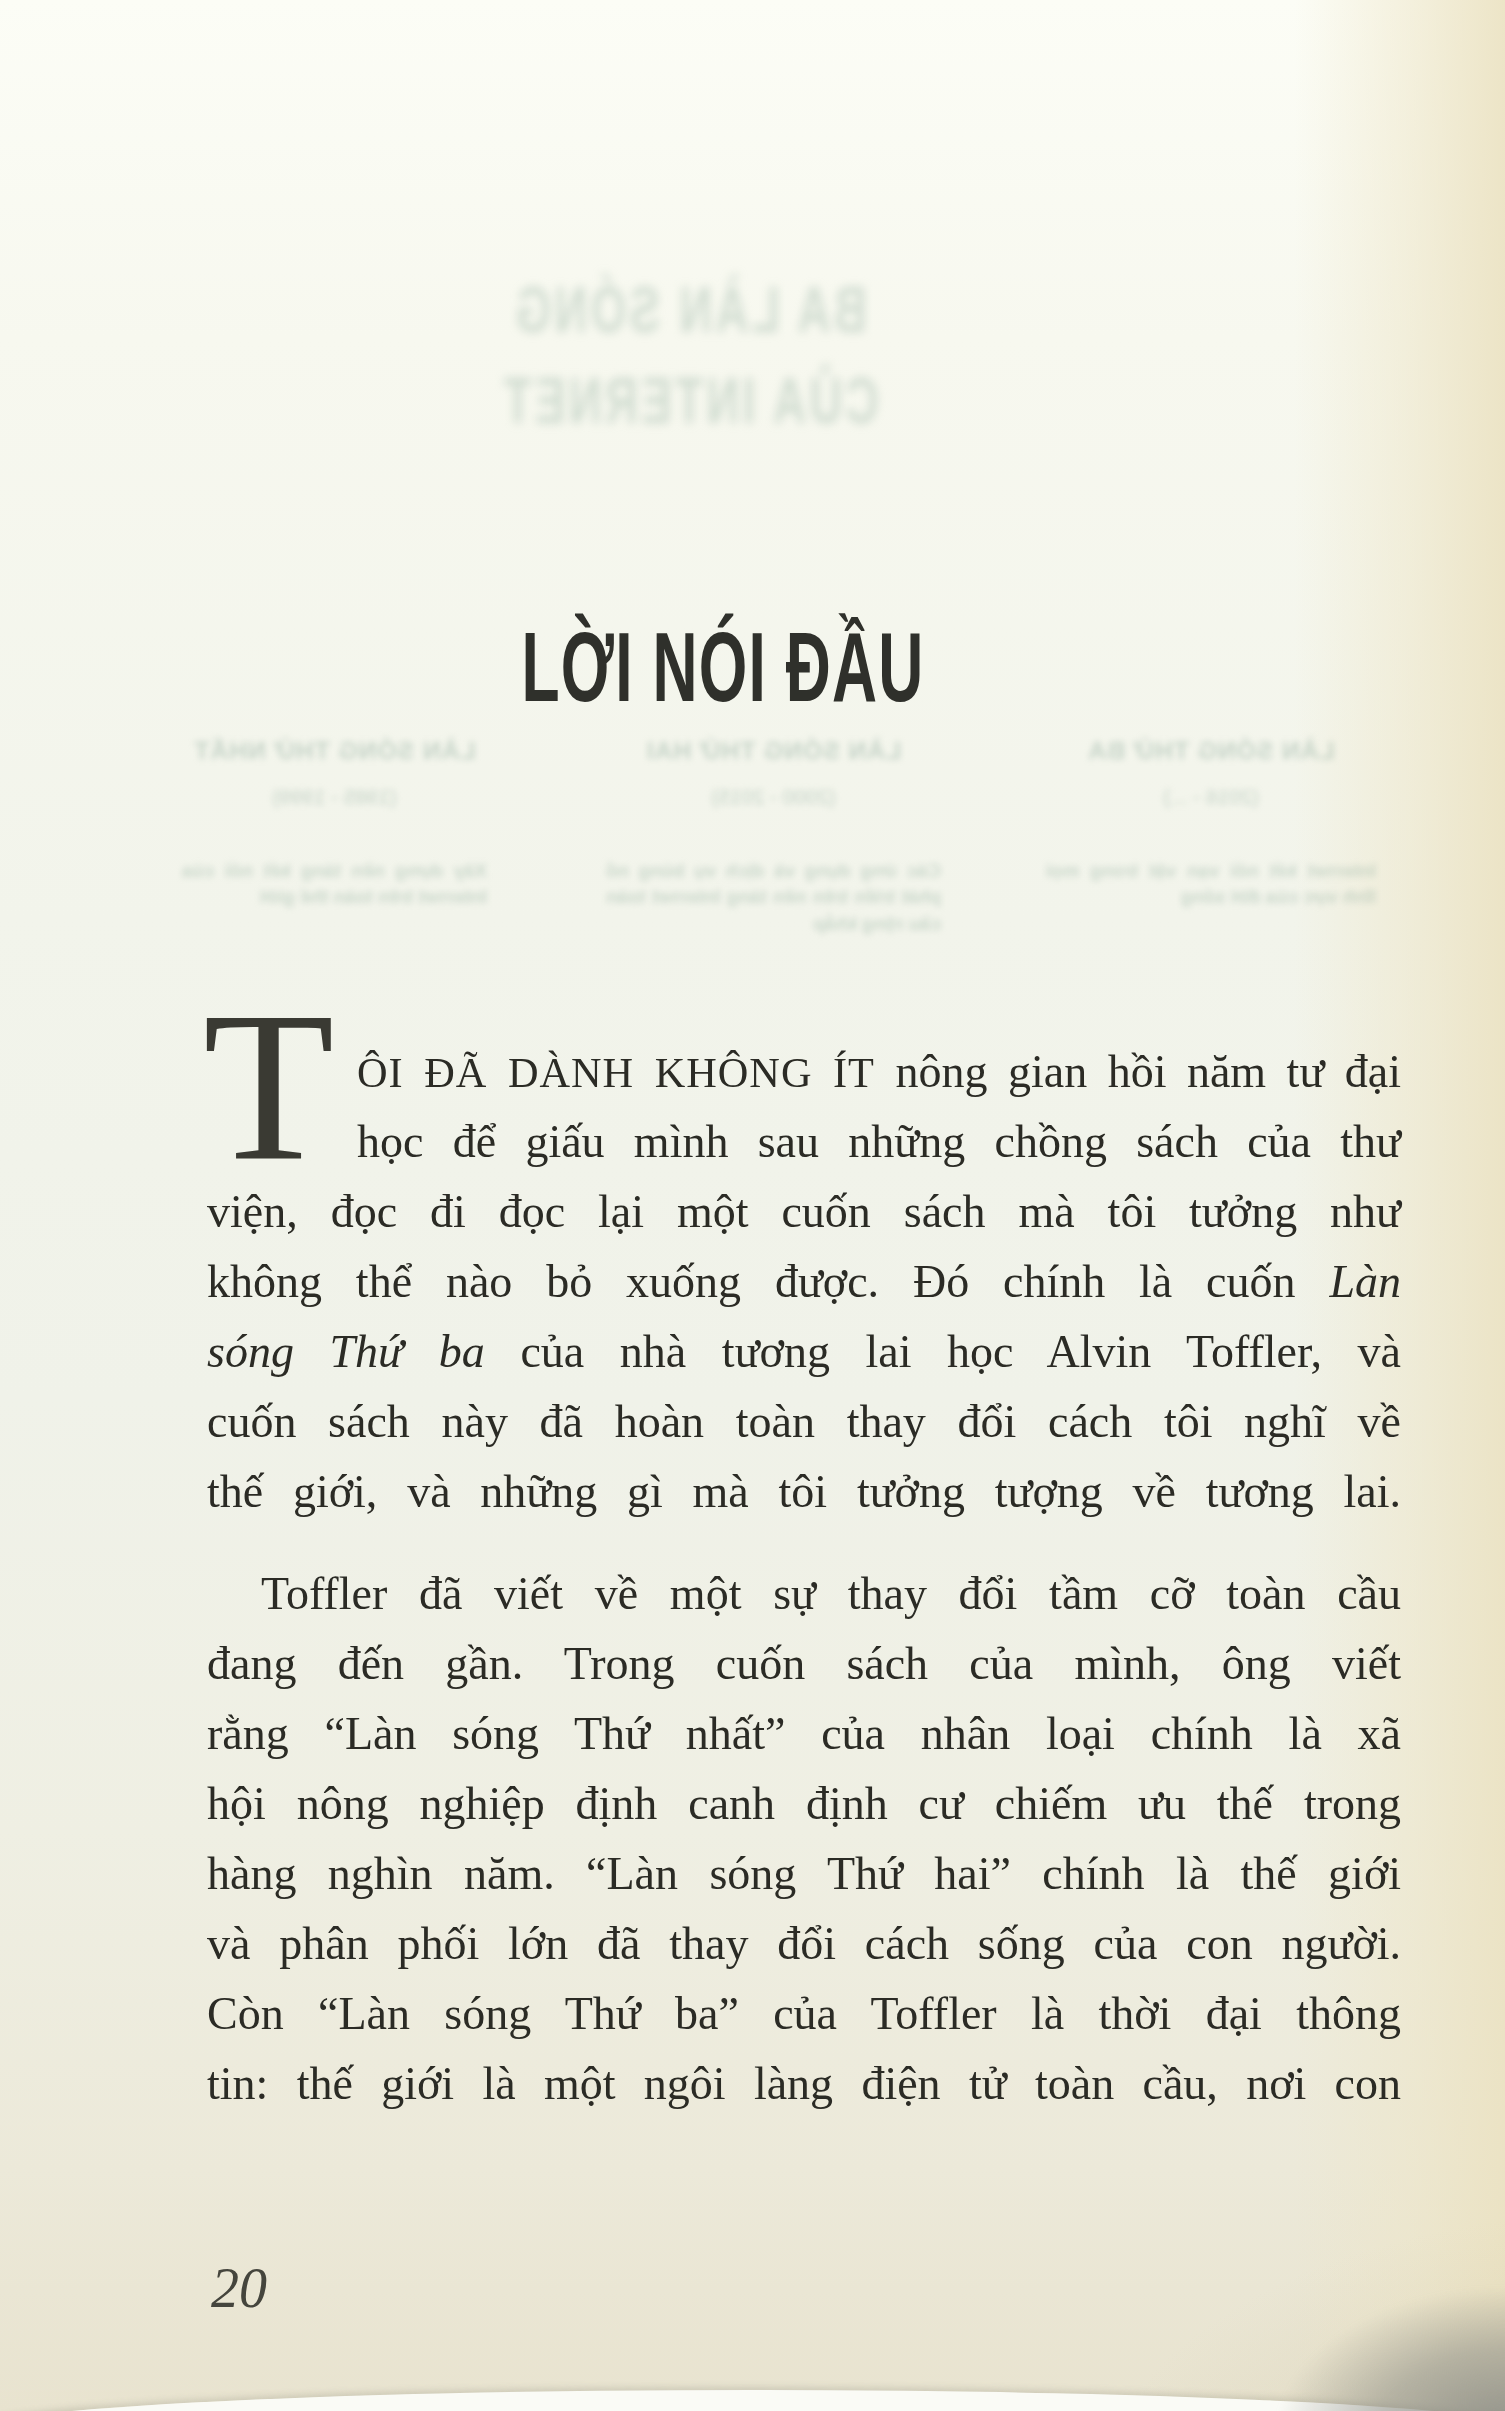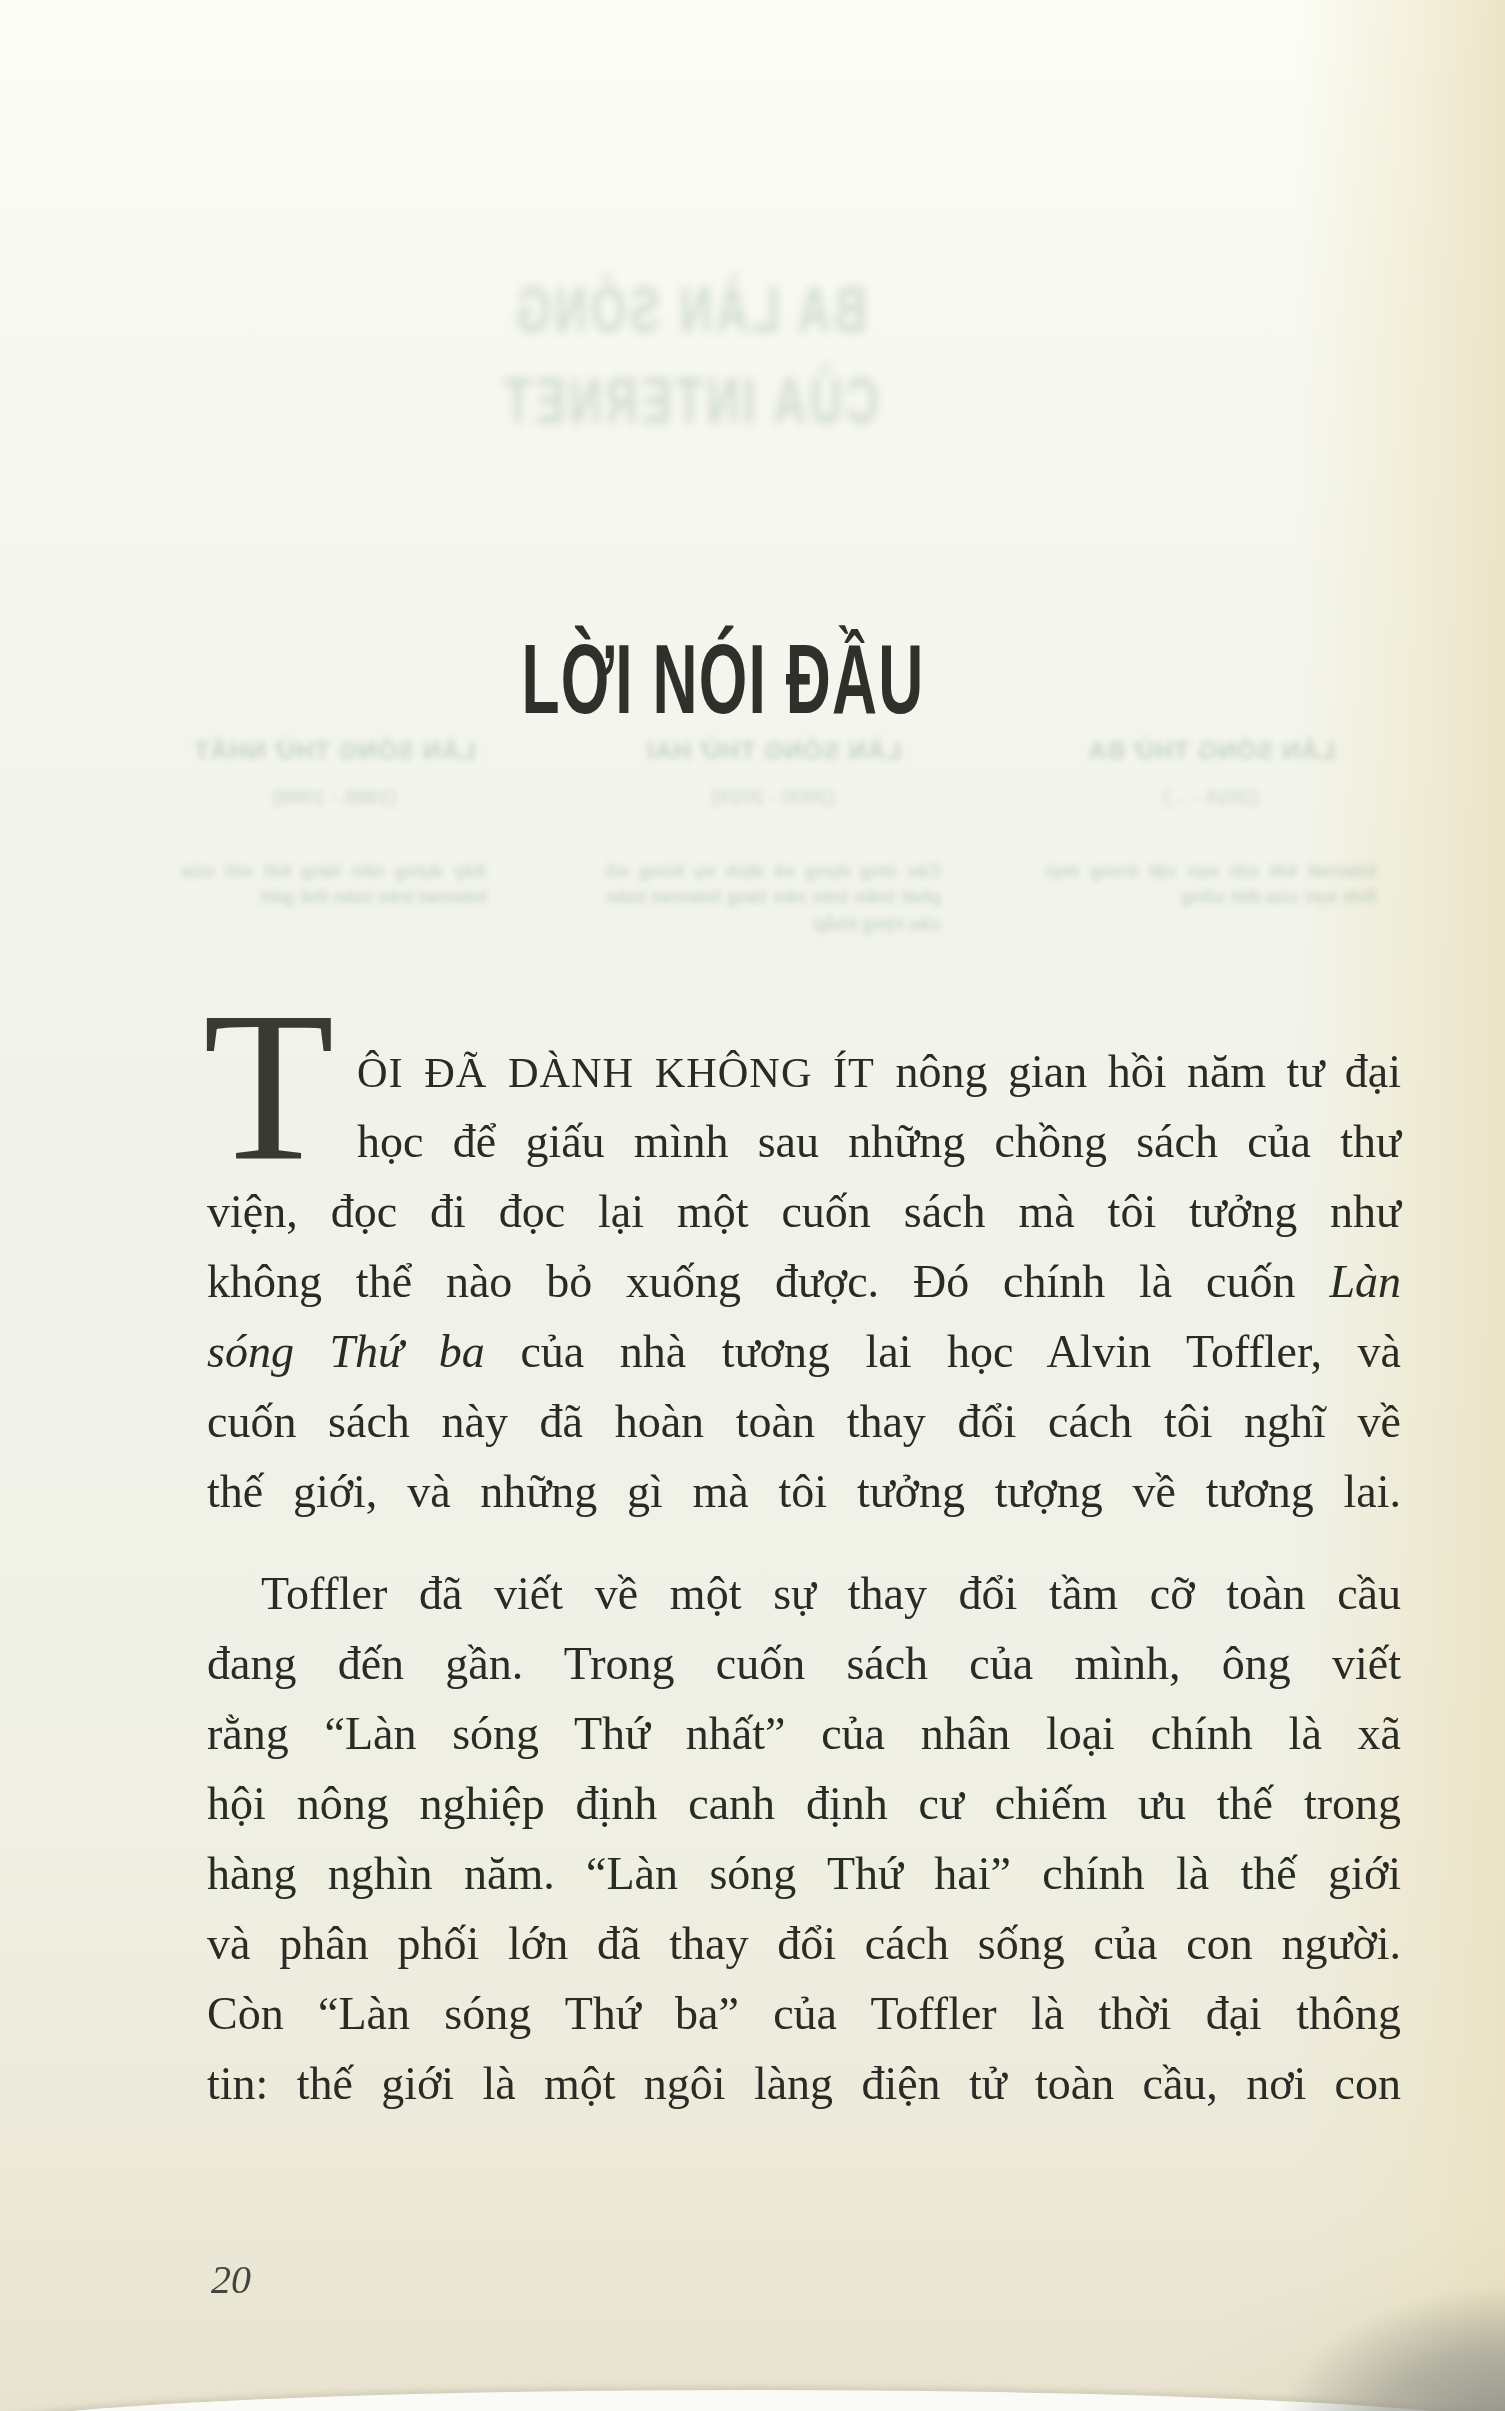--- a/index.html
+++ b/index.html
@@ -19,21 +19,21 @@
     filter:blur(4.9px); color:rgba(152,180,164,0.40); font-weight:bold; }
   .gt-line { font-size:65px; line-height:91px; transform:scale(-0.70,1); letter-spacing:4.9px; }
   .ghost-col { position:absolute; top:737px; transform:scaleX(-1);
     filter:blur(3px); color:rgba(148,176,160,0.48); text-align:center; }
   .g-head  { font-size:24.6px; font-weight:bold; letter-spacing:1px; white-space:nowrap; }
   .g-years { font-size:20.7px; margin-top:19.7px; }
   .g-body  { font-size:18.7px; line-height:26.6px; margin-top:49px; text-align:justify;
              color:rgba(148,176,160,0.42); font-weight:bold; }
 
   
-  .title-wrap { position:absolute; top:617px; left:207px; width:1194px; text-align:center;margin-top:12px; }
+  .title-wrap { position:absolute; top:617px; left:207px; width:1194px; text-align:center; }
   .title-inner { display:inline-block; position:relative; left:-81px;
     font-family:"Liberation Sans","DejaVu Sans",sans-serif; font-weight:700;
     font-size:99px; line-height:99px; color:#2f302b;
     transform:scaleX(0.63); letter-spacing:2px; white-space:nowrap; }
 
   
   .content { position:absolute; left:207px; top:1037px; width:1194px;
     font-size:46px; color:#2b2b25; }
   .line { height:70px; line-height:70px; text-align:justify; text-align-last:justify;
     text-justify:inter-word; white-space:nowrap; }
@@ -42,21 +42,21 @@
   .dropcap { position:absolute; top:-20.7px; left:-3.9px; display:block; height:140px;
     font-size:215px; line-height:140px; color:#3a3a33; font-family:"Liberation Serif","DejaVu Serif",serif; }
   .head-lines { flex:1 1 auto; min-width:0; }
   .sc { font-size:0.92em; letter-spacing:1px; }
   .it { font-style:italic;font-family:Liberation Serif, serif; }
   .p2 { margin-top:31.5px; }
   .indent { text-indent:54px; }
 
   
   .page-number { position:absolute; left:211px; top:2256px;
-    font-style:italic; font-size:40px; color:#45453d; }
+    font-style:italic; font-size:56px; color:#45453d; }
 
   
   .bottom-edge { position:absolute; left:-39px; right:-39px; bottom:-21.7px; height:43px;
     background:#fafbf6; border-radius:50% 50% 0 0 / 100% 100% 0 0;
     box-shadow:0 -3px 6.9px rgba(145,145,128,0.30); }
   .corner-shadow { position:absolute; right:-29.6px; bottom:-25.6px; width:256px; height:148px;
     background:radial-gradient(ellipse at 92% 100%, #8e8f88 0%, rgba(142,143,136,0.55) 42%, rgba(142,143,136,0) 72%);
     filter:blur(3px); }
 </style>
 </head>

